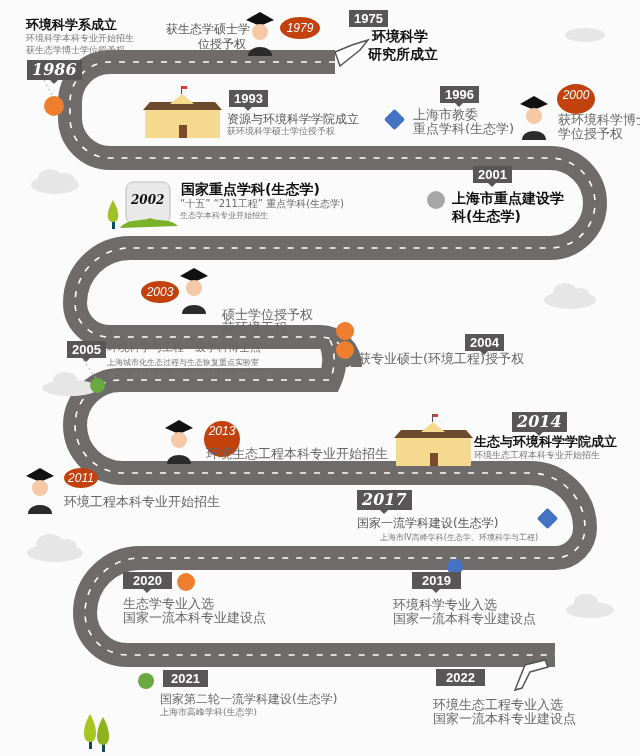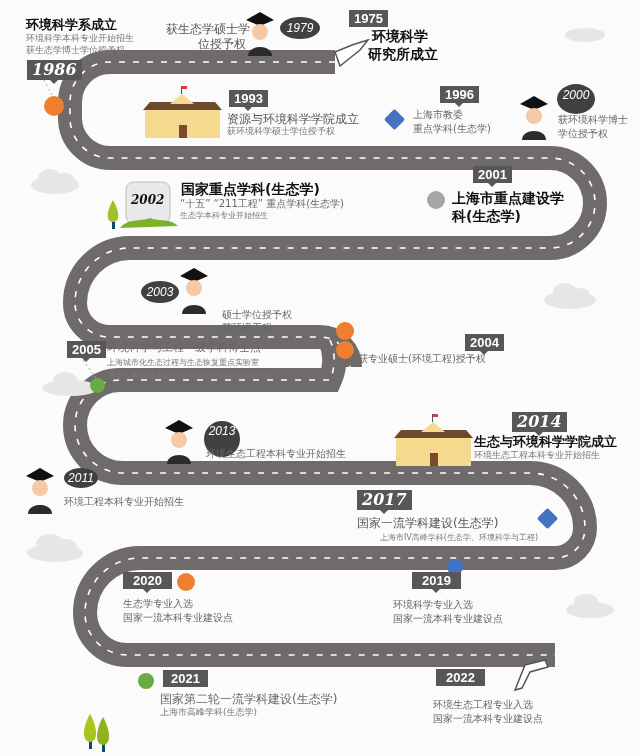--- a/index.html
+++ b/index.html
@@ -8,24 +8,24 @@
   .abs { position:absolute; }
   svg.road { position:absolute; left:0; top:0; }
   .yr { position:absolute; background:#585656; color:#fff; font-family:"Liberation Sans",sans-serif;
         font-weight:bold; font-size:13px; line-height:17px; padding:0 5px; }
   .yr:after { content:""; position:absolute; left:50%; bottom:-4px; margin-left:-4px;
               border-left:4px solid transparent; border-right:4px solid transparent; border-top:4px solid #585656; }
   .yr.serif { font-family:"DejaVu Serif","Liberation Serif",serif; font-style:italic; font-weight:900; font-size:16px; line-height:20px; }
   .yr.noarrow:after { display:none; }
   .t-main { position:absolute; color:#111; font-weight:bold; font-size:13px; line-height:16px; white-space:nowrap; }
   .t-big { position:absolute; color:#111; font-weight:bold; font-size:14px; line-height:18px; white-space:nowrap; }
-  .t-gray { position:absolute; color:#666; font-size:10px; line-height:14px; white-space:nowrap; }
+  .t-gray { position:absolute; color:#666; font-size:13px; line-height:14px; white-space:nowrap; }
   .t-med { position:absolute; color:#555; font-size:12px; line-height:15px; white-space:nowrap; }
   .t-small { position:absolute; color:#777; font-size:8px; line-height:11px; white-space:nowrap; }
-  .bubble { position:absolute; background:#404040; color:#fff; border-radius:50%; font-style:italic;
+  .bubble { position:absolute; background:#c2410c; color:#fff; border-radius:50%; font-style:italic;
             font-size:12px; text-align:center; font-family:"Liberation Sans",sans-serif; }
   .dot { position:absolute; border-radius:50%; }
   .diamond { position:absolute; width:15px; height:15px; background:#4472c4; transform:rotate(45deg); border-radius:2px; }
 </style>
 </head>
 <body>
 
 <svg class="road" width="640" height="756" viewBox="0 0 640 756">
   <g fill="none" stroke="#6f6b6a" stroke-width="24" stroke-linecap="butt">
     <path d="M335 62 L110 62 A40 40 0 0 0 70 102 L70 118 A40 40 0 0 0 110 158 L550 158 A45 45 0 0 1 595 203 A45 45 0 0 1 550 248 L130 248 A55 55 0 0 0 75 303 A34 34 0 0 0 109 337 L320 337 A30 30 0 0 1 350 367"></path>

